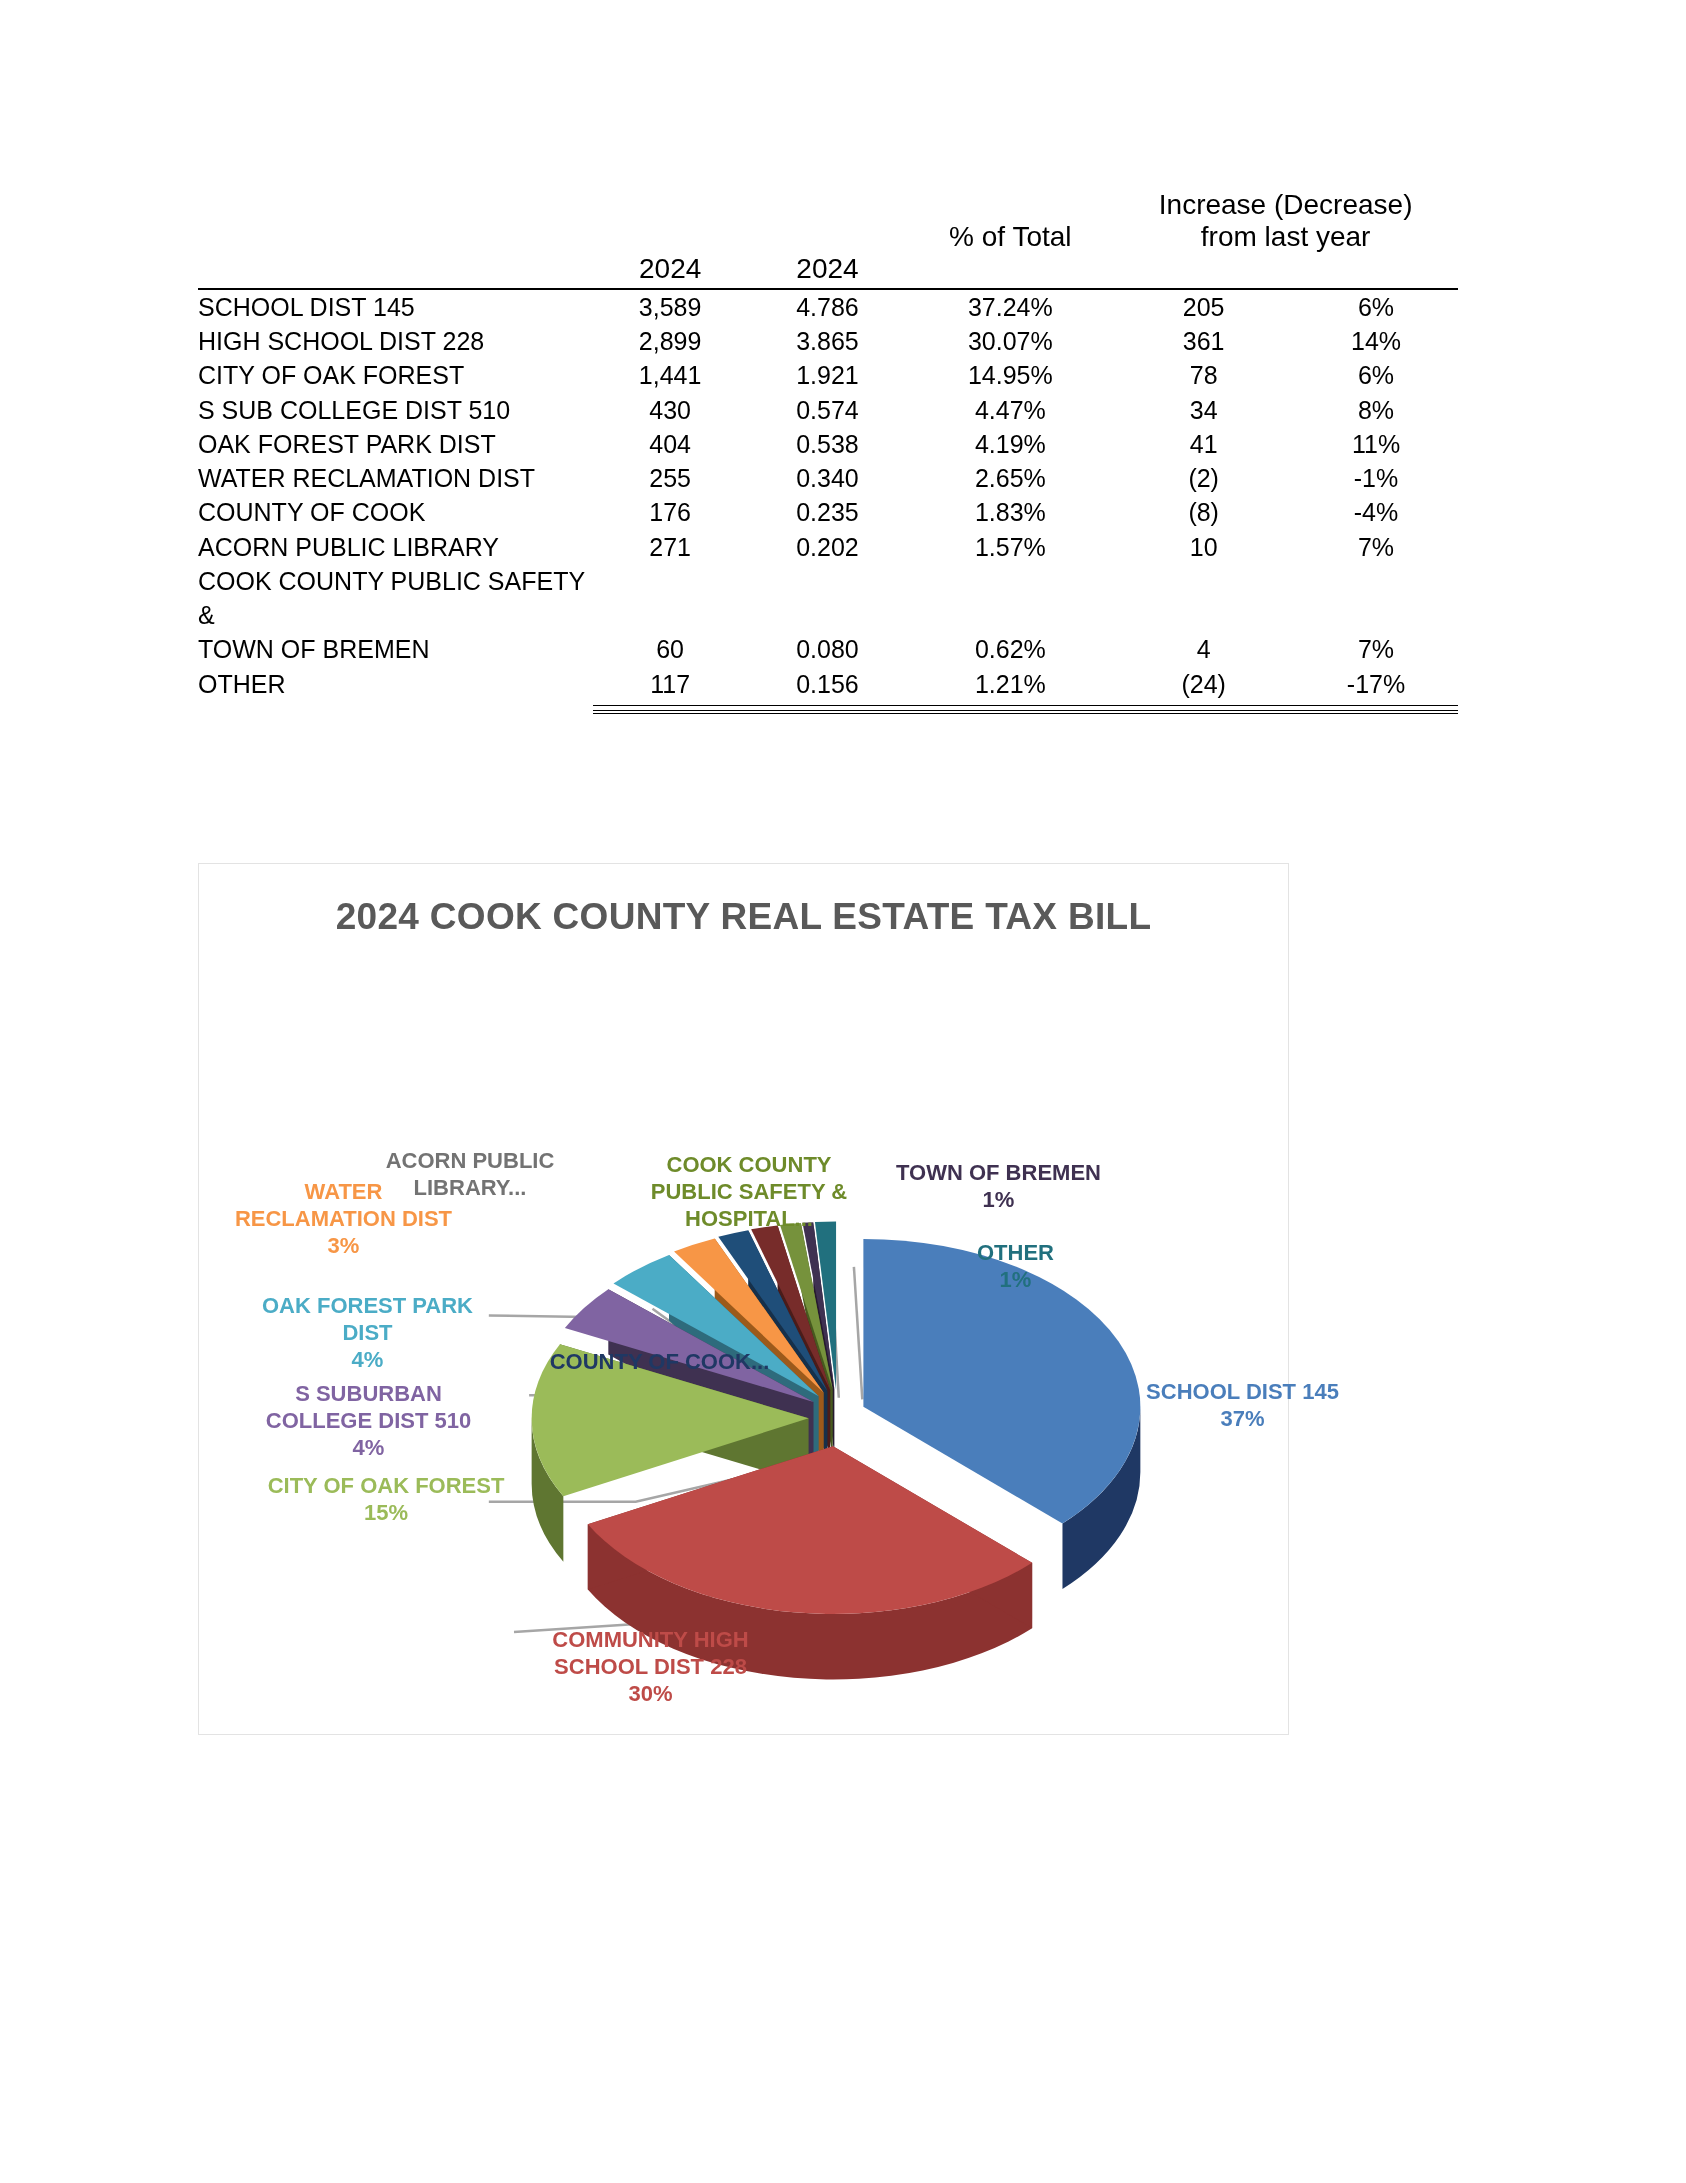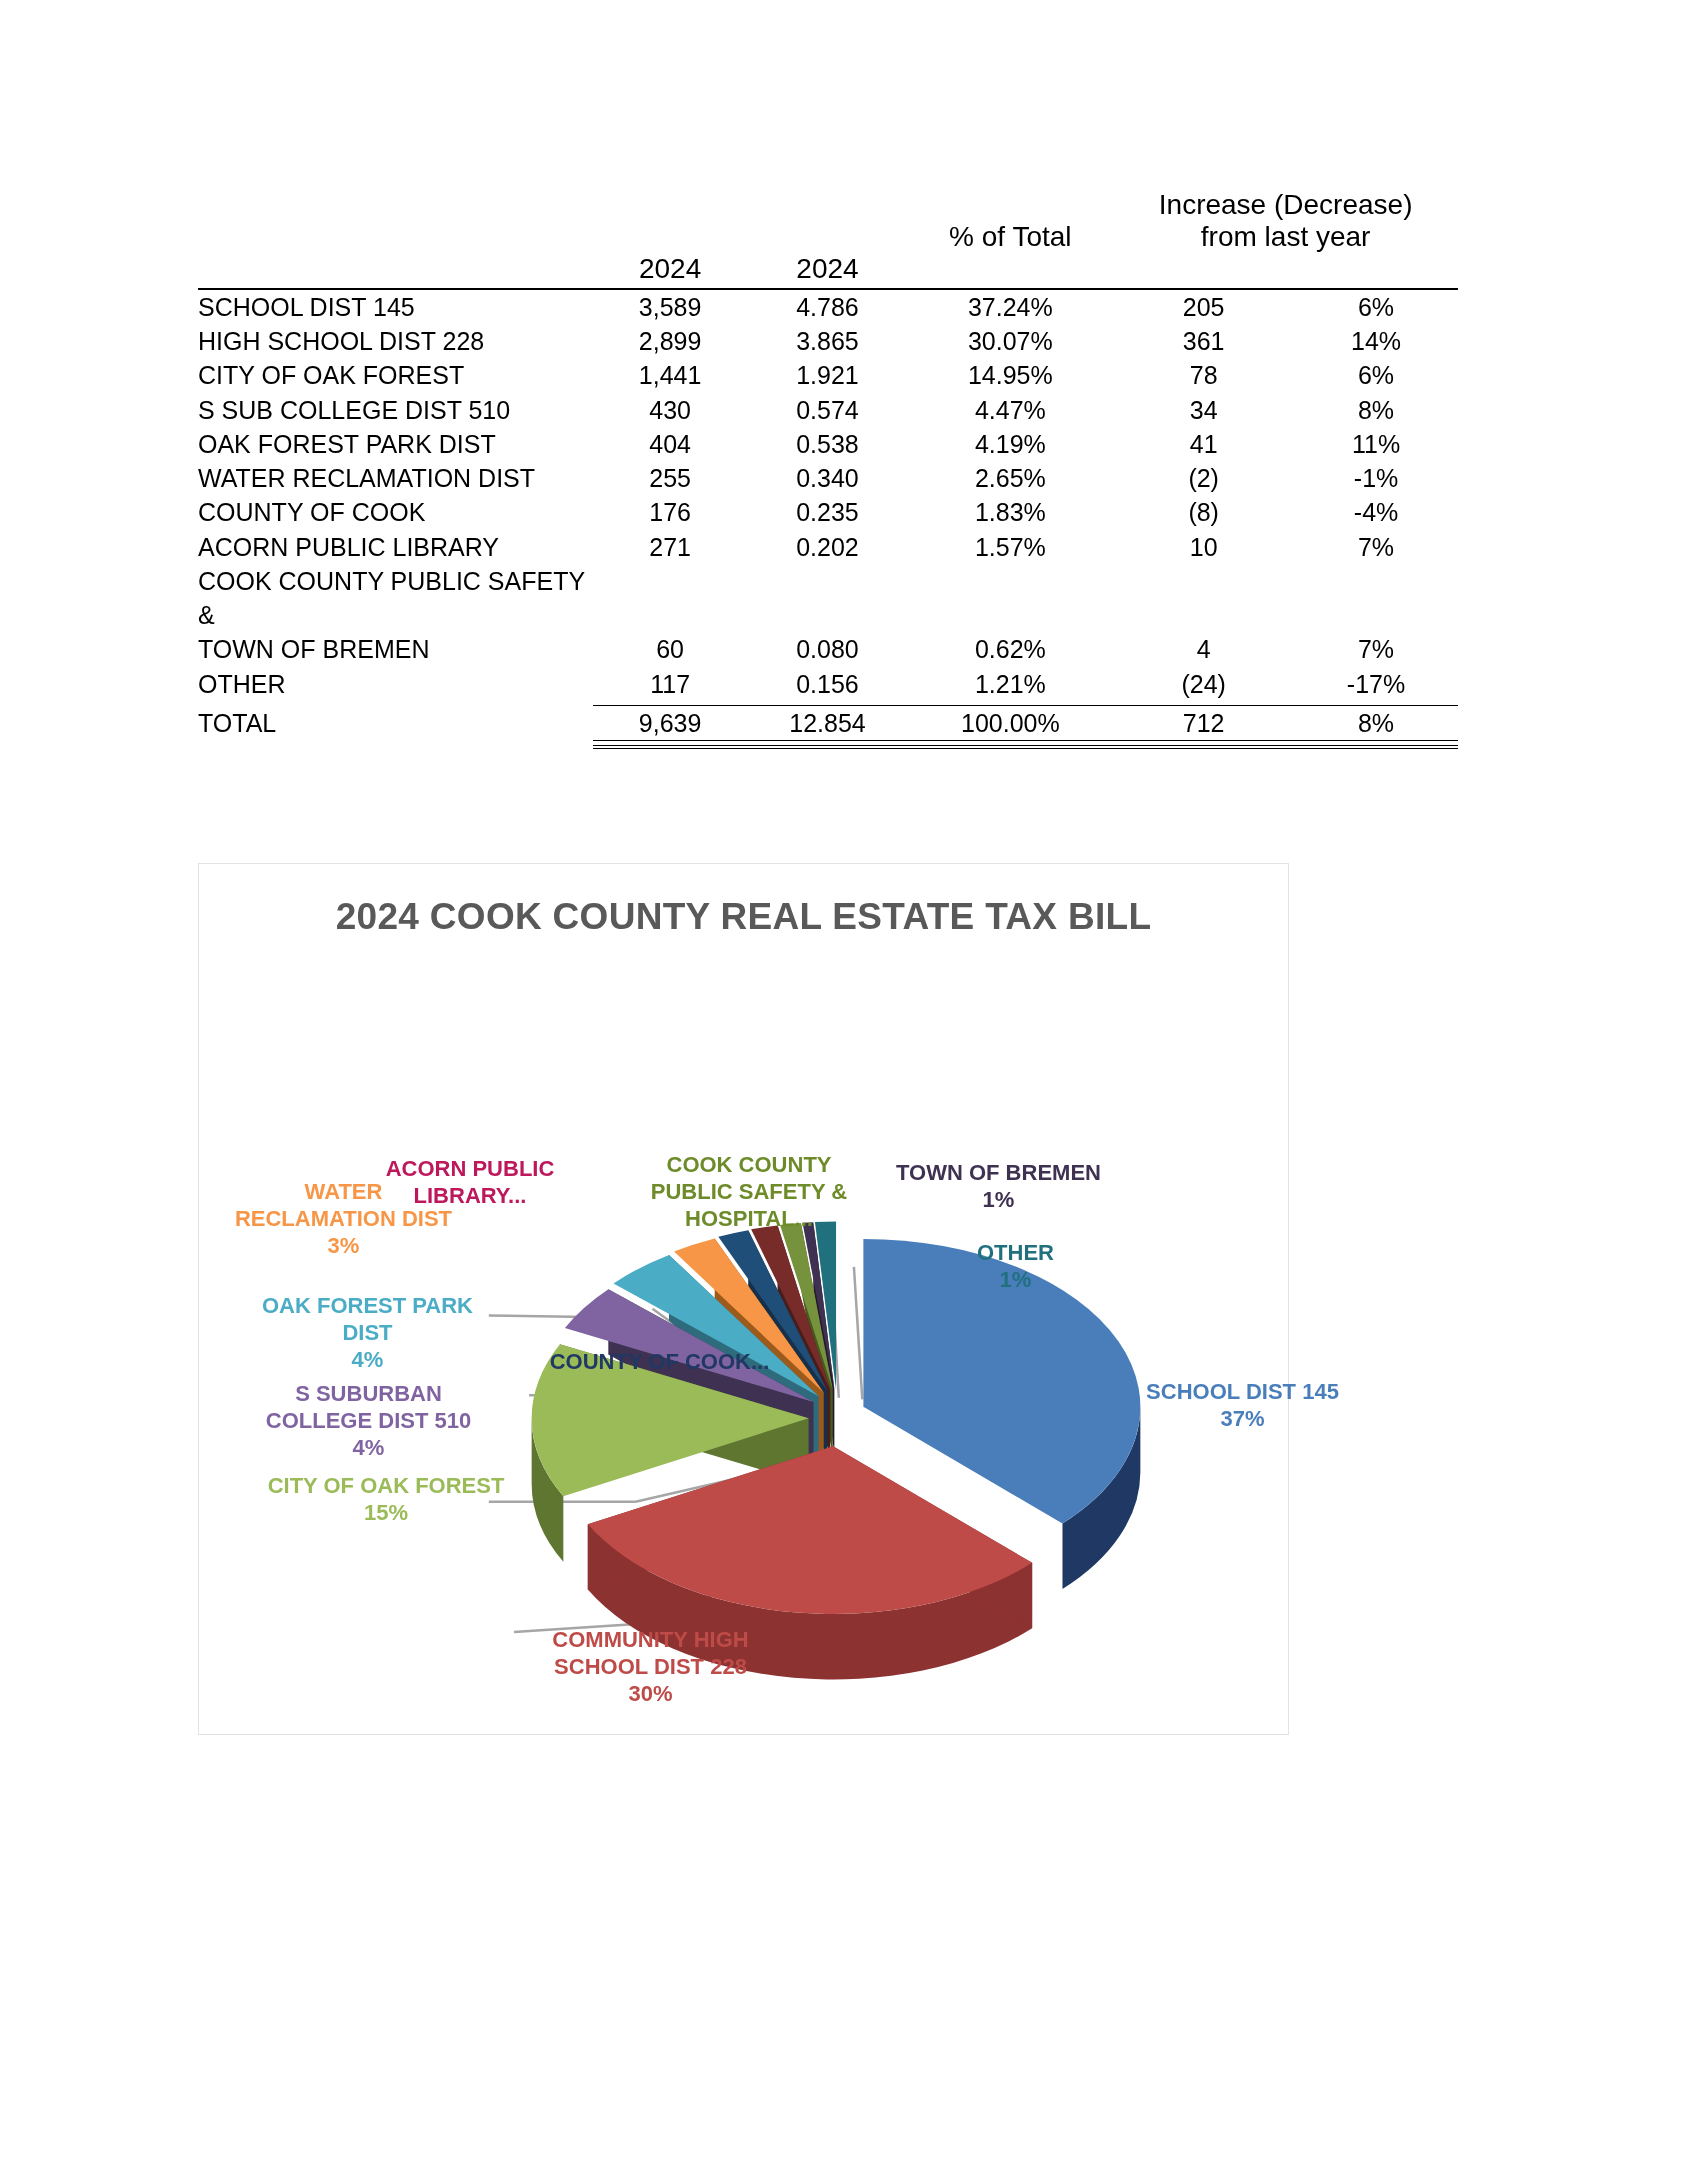--- a/index.html
+++ b/index.html
@@ -178,28 +178,20 @@
             <td class="col-pc2 num">-17%</td>
           </tr>
           <tr class="subrule">
             <td></td>
             <td class="ruled"></td>
             <td class="ruled"></td>
             <td class="ruled"></td>
             <td class="ruled"></td>
             <td class="ruled"></td>
           </tr>
-          <tr class="data">
-            <td class="col-dist">TOTAL</td>
-            <td class="col-tax num">9,639</td>
-            <td class="col-rate num">12.854</td>
-            <td class="col-pct num">100.00%</td>
-            <td class="col-dlr num">712</td>
-            <td class="col-pc2 num">8%</td>
-          </tr>
           <tr class="endrule">
             <td></td>
             <td class="ruled"></td>
             <td class="ruled"></td>
             <td class="ruled"></td>
             <td class="ruled"></td>
             <td class="ruled"></td>
           </tr>
         </tbody>
     </table>
@@ -290,21 +282,21 @@
     <div class="lbl" style="left: 35px; top: 517px; width: 269px; color: rgb(128, 100, 162);">S SUBURBAN
 COLLEGE DIST 510
 4%</div>
     <div class="lbl" style="left: 34px; top: 429px; width: 269px; color: rgb(75, 172, 198);">OAK FOREST PARK
 DIST
 4%</div>
     <div class="lbl" style="left: -15px; top: 315px; width: 319px; color: rgb(247, 150, 70);">WATER
 RECLAMATION DIST
 3%</div>
     <div class="lbl" style="left: 326px; top: 485px; width: 269px; color: rgb(31, 56, 100);">COUNTY OF COOK...</div>
-    <div class="lbl" style="left: 141px; top: 292px; width: 260px; color: #be185d;">ACORN PUBLIC
+    <div class="lbl" style="left: 141px; top: 284px; width: 260px; color: #737373;">ACORN PUBLIC
 LIBRARY...</div>
     <div class="lbl" style="left: 428px; top: 288px; width: 244px; color: rgb(110, 139, 42);">COOK COUNTY
 PUBLIC SAFETY &amp;
 HOSPITAL...</div>
     <div class="lbl" style="left: 665px; top: 296px; width: 269px; color: rgb(63, 49, 81);">TOWN OF BREMEN
 1%</div>
     <div class="lbl" style="left: 724px; top: 376px; width: 185px; color: rgb(33, 112, 126);">OTHER
 1%</div>
   </div>
 </div>

